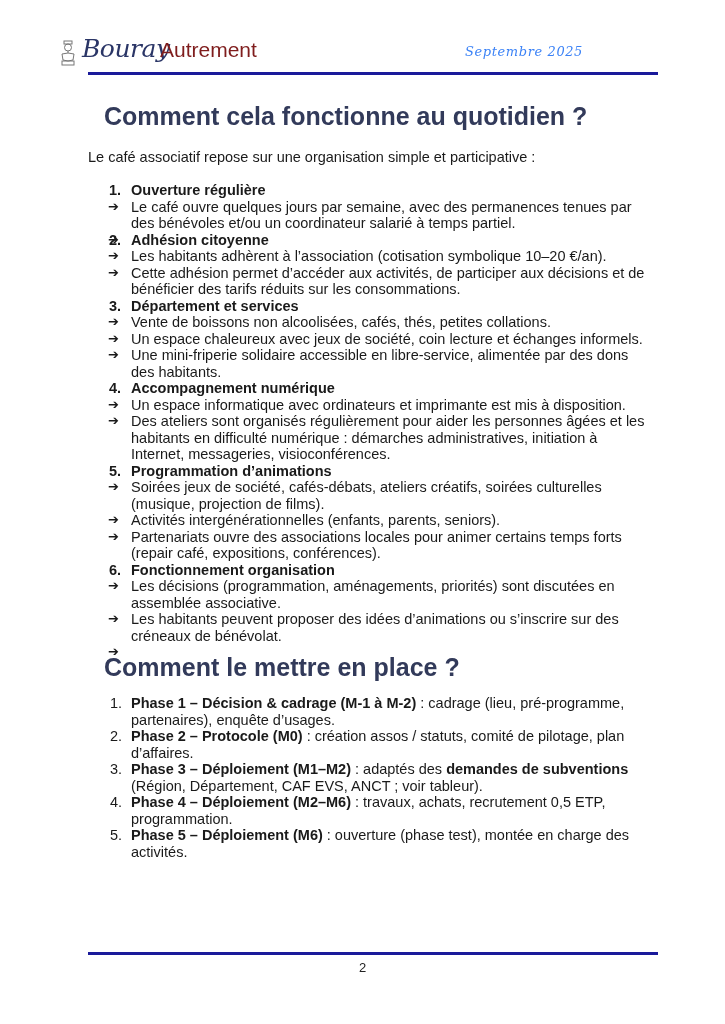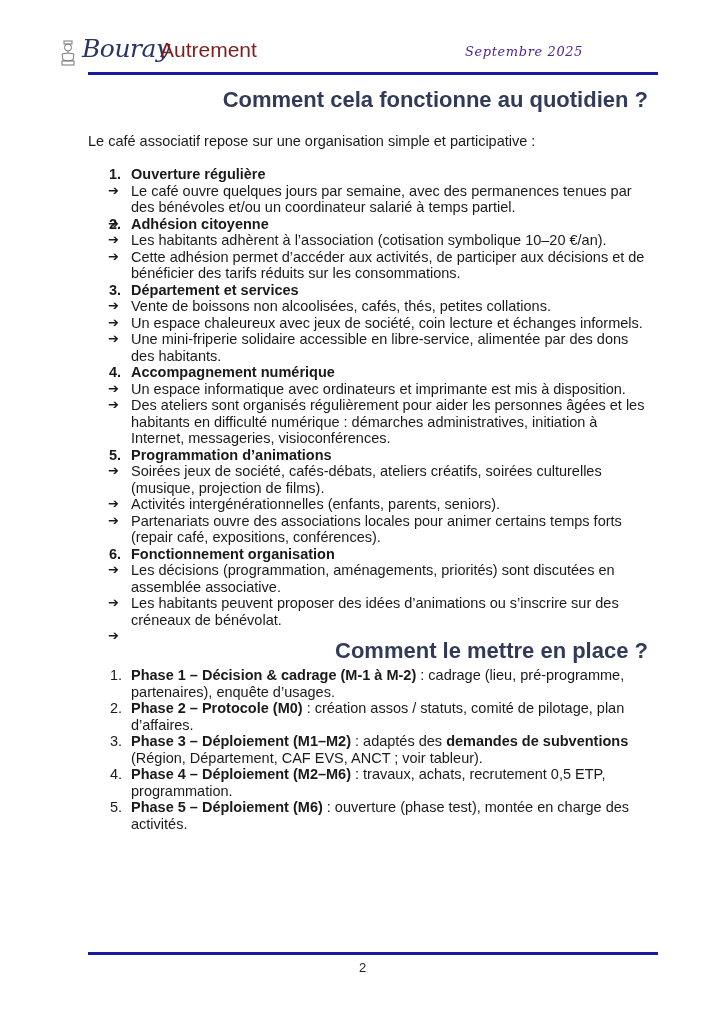--- a/index.html
+++ b/index.html
@@ -5,25 +5,25 @@
   html, body { margin: 0; padding: 0; background: #ffffff; }
   body { width: 725px; height: 1024px; position: relative; overflow: hidden;
          font-family: "Liberation Sans", "DejaVu Sans", sans-serif; color: #1a1a1a; }
 
   .header { position: absolute; left: 0; top: 0; width: 669px; height: 80px; }
   .logo-icon { position: absolute; left: 59px; top: 40px; width: 18px; height: 26px; }
   .brand-script { position: absolute; left: 82px; top: 34px; font-family: "DejaVu Serif", serif;
                   font-style: italic; font-size: 25px; color: #2a3566; letter-spacing: -0.5px; }
   .brand-name { position: absolute; left: 160px; top: 38px; font-size: 21px; color: #7f1d1d; text-align: right; }
   .date { position: absolute; right: 86px; top: 44px; font-family: "DejaVu Serif", serif; font-style: italic;
-          font-size: 13px; color: #4c1d95; letter-spacing: 0.6px; }
+          font-size: 13px; color: #3b82f6; letter-spacing: 0.6px; }
   .rule-top { position: absolute; left: 88px; top: 72px; width: 570px; height: 3px; background: #1a1a9a; }
 
   .content { position: absolute; left: 88px; top: 88px; width: 560px; }
-  h2 { margin: 0; font-size: 22px; font-weight: bold; color: #323a5a; line-height: 24px; text-align: right; }
+  h2 { margin: 16px; font-size: 25px; font-weight: bold; color: #323a5a; line-height: 24px; }
   .intro { margin: 20px 0 0 0; font-size: 14.5px; line-height: 18px; }
   .intro b { font-weight: normal; }
 
   .sections { margin: 16px 0 0 0; padding: 0; list-style: none; }
   .sec-title { position: relative; font-size: 14.5px; font-weight: bold; line-height: 16.5px; padding-left: 43px; }
   .sec-num { position: absolute; left: 21px; top: 0; }
   .bullets { list-style: none; margin: 0; padding: 0; }
   .bullet { position: relative; font-size: 14.5px; line-height: 16.5px; padding-left: 43px; }
   .arrow { position: absolute; left: 20px; top: 0; font-size: 13px; font-weight: bold; }
 

